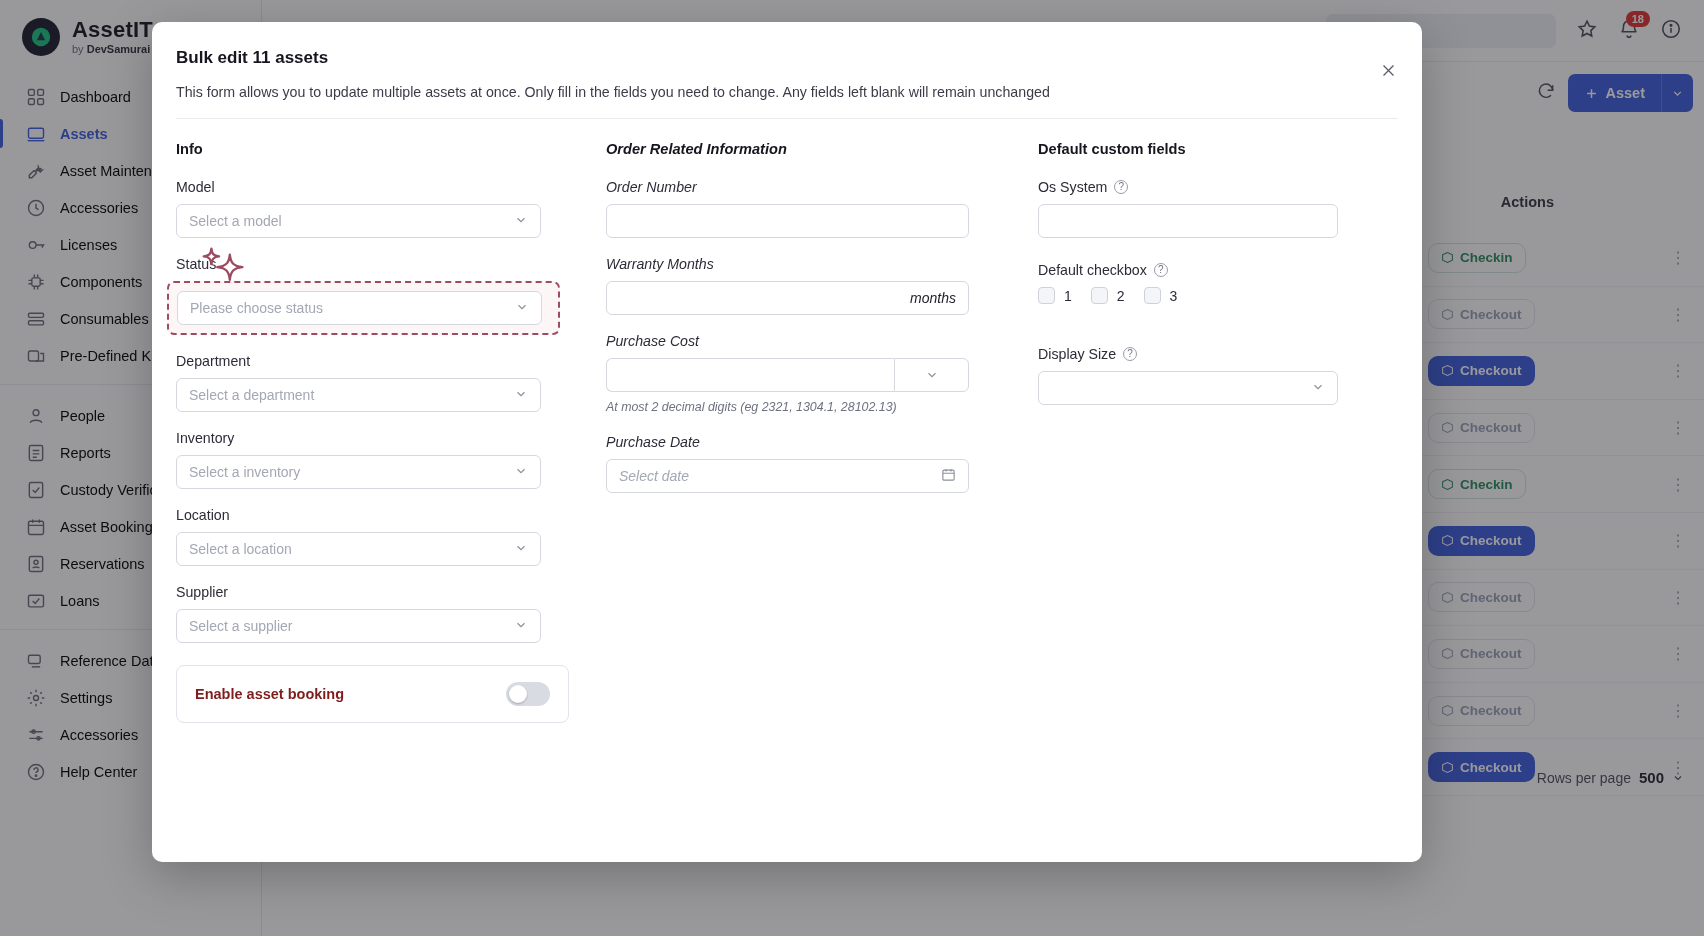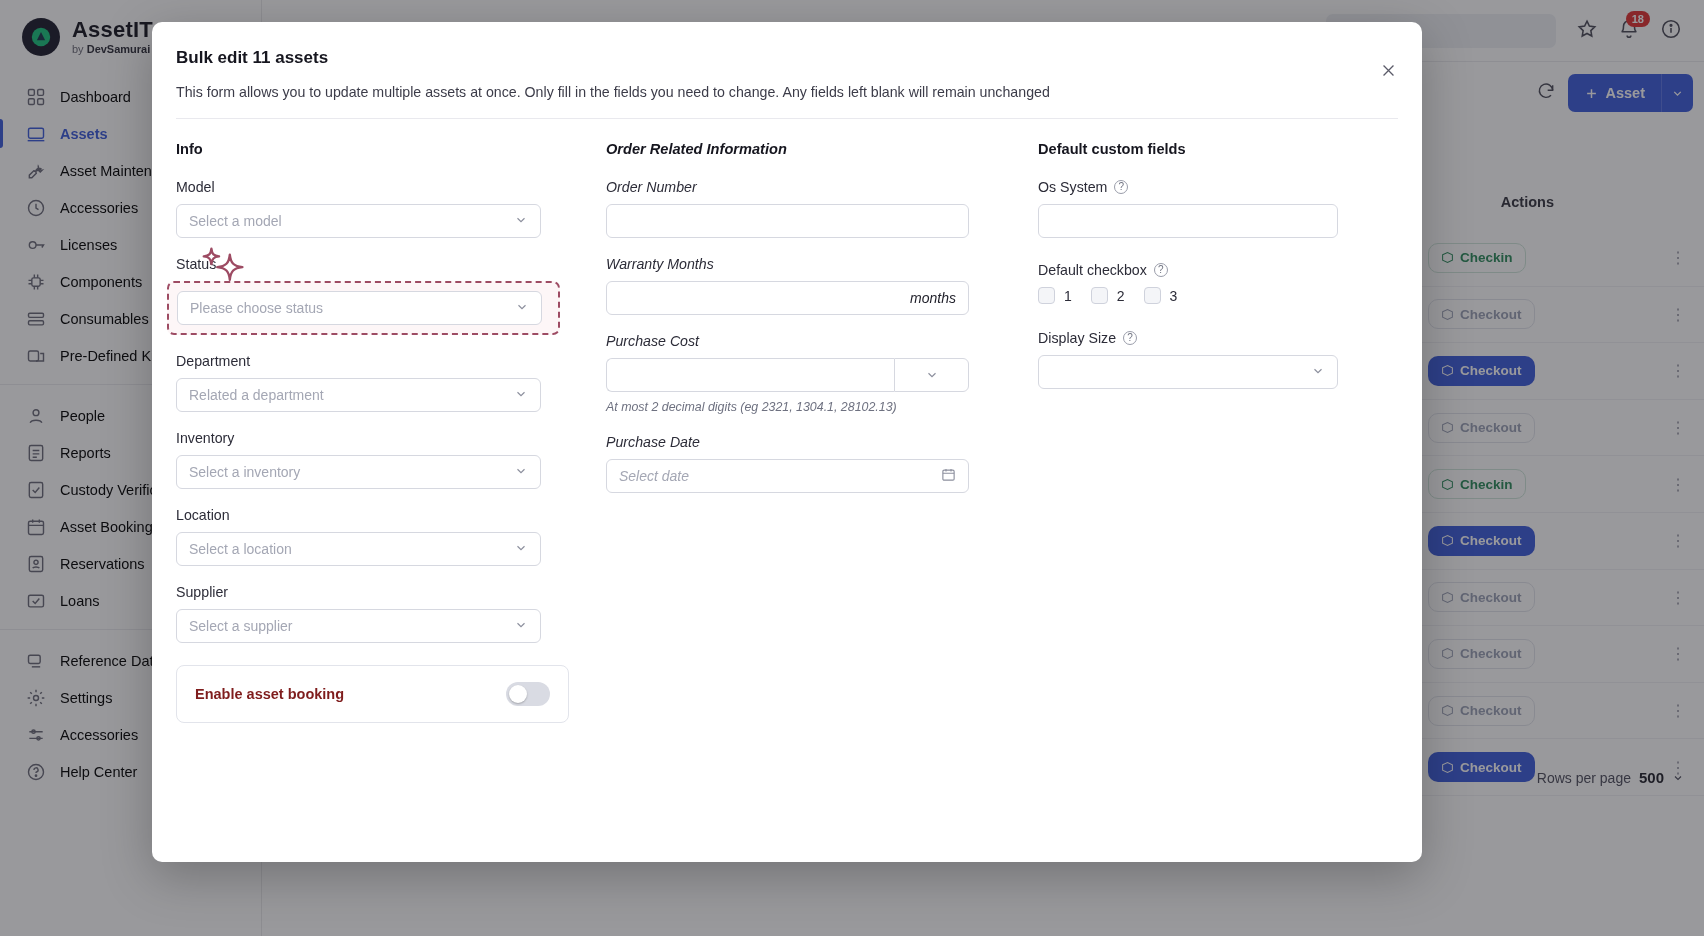--- a/index.html
+++ b/index.html
@@ -581,21 +581,21 @@
               <span class="caret"><svg width="14" height="14" viewBox="0 0 24 24" fill="none" stroke="currentColor" stroke-width="2">
                     <path d="M6 9l6 6 6-6"></path>
                   </svg></span>
             </div>
           </div>
         </div>
 
         <div class="field" style="margin-top:18px">
           <div class="field-label">Department</div>
           <div class="input w365">
-            <span>Related a department</span>
+            <span>Select a department</span>
             <span class="caret"><svg width="14" height="14" viewBox="0 0 24 24" fill="none" stroke="currentColor" stroke-width="2">
                   <path d="M6 9l6 6 6-6"></path>
                 </svg></span>
           </div>
         </div>
 
         <div class="field">
           <div class="field-label">Inventory</div>
           <div class="input w365">
             <span>Select a inventory</span>
@@ -697,21 +697,21 @@
           <div class="cb-row">
             <span class="cb"></span>
             <span class="cb-label">1</span>
             <span class="cb"></span>
             <span class="cb-label">2</span>
             <span class="cb"></span>
             <span class="cb-label">3</span>
           </div>
         </div>
 
-        <div class="field" style="margin-top:26px">
+        <div class="field" style="margin-top:42px">
           <div class="field-label">
             <span>Display Size</span>
             <span class="info-ico">?</span>
           </div>
           <div class="input w300">
             <span></span>
             <span class="caret"><svg width="14" height="14" viewBox="0 0 24 24" fill="none" stroke="currentColor" stroke-width="2">
                   <path d="M6 9l6 6 6-6"></path>
                 </svg></span>
           </div>

